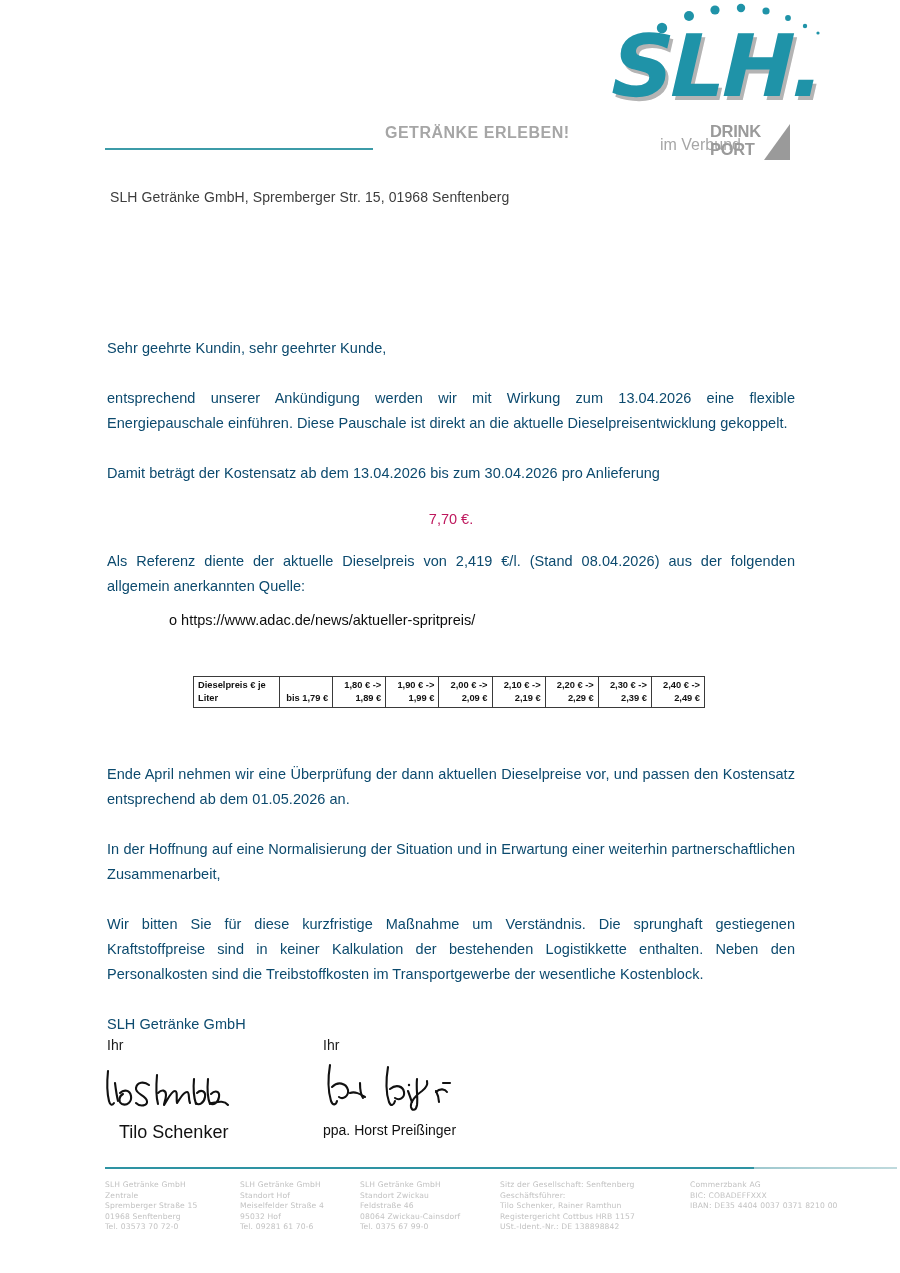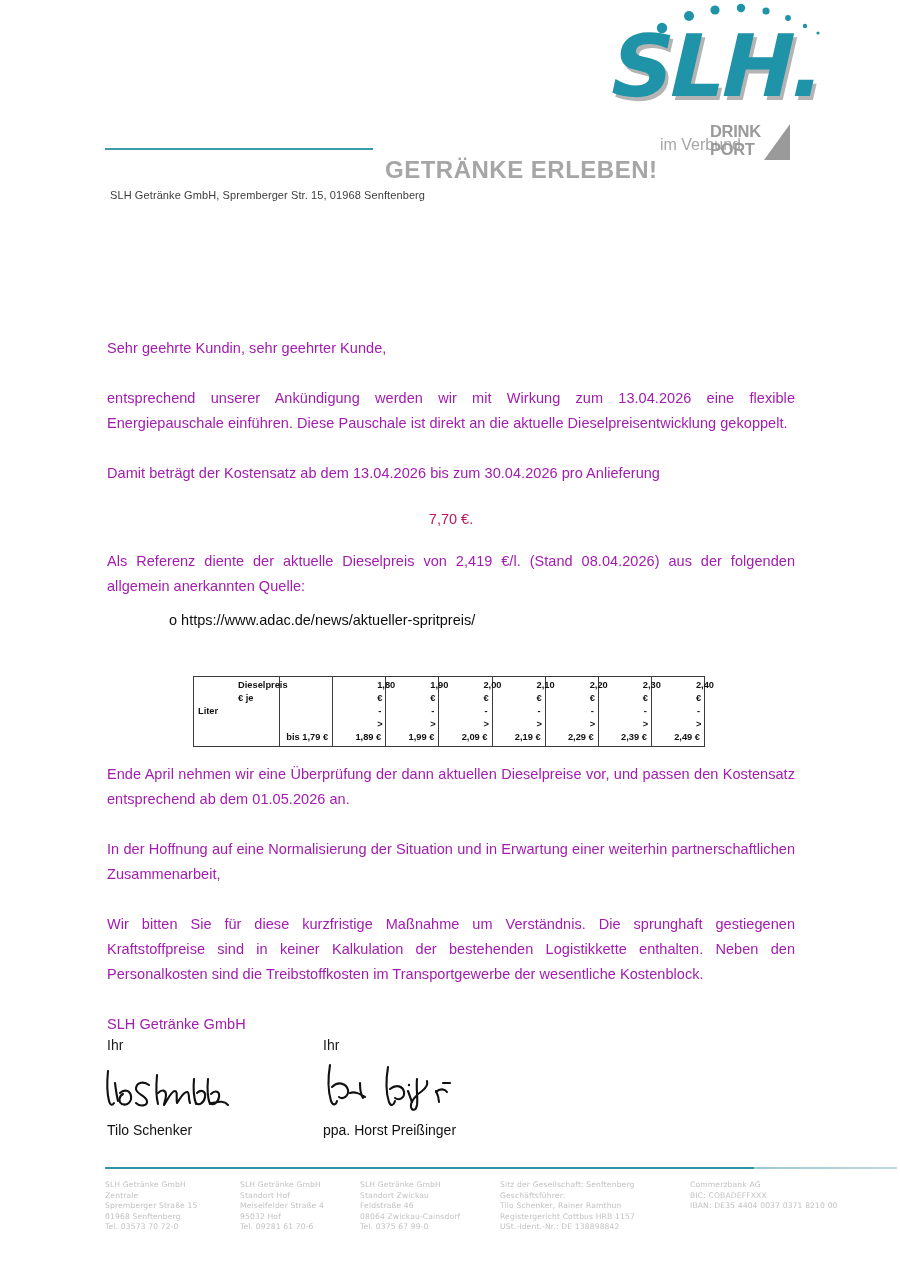--- a/index.html
+++ b/index.html
@@ -74,25 +74,24 @@
     z-index: 0;
   }
   .slh-text { z-index: 2; }
 
   .tagline {
     position: absolute;
     left: 385px;
     top: 124px;
     font-family: "Liberation Sans", sans-serif;
     font-weight: 700;
-    font-size: 24px;
+    font-size: 16px;
     letter-spacing: 0.5px;
     color: #a6a6a6;
     white-space: nowrap;
-    margin-top: 32px;
   }
   .tagline-sub {
     position: absolute;
     left: 660px;
     top: 136px;
     font-size: 16px;
     color: #a6a6a6;
     font-family: "Liberation Sans", sans-serif;
     white-space: nowrap;
   }
@@ -130,21 +129,21 @@
     top: 148px;
     width: 268px;
     height: 1.5px;
     background: #3c9ba8;
   }
 
   .sender-line {
     position: absolute;
     left: 110px;
     top: 189px;
-    font-size: 11px;
+    font-size: 14px;
     color: #3d3d3d;
     letter-spacing: 0.1px;
     white-space: nowrap;
   }
 
   
   .body-area {
     position: absolute;
     left: 107px;
     top: 336px;
@@ -153,21 +152,21 @@
   .doc-title {
     font-size: 14.5px;
     font-weight: 700;
     color: #0d0d0d;
     margin: 0 0 30px 0;
     letter-spacing: 0.1px;
   }
   .para {
     font-size: 14.5px;
     line-height: 25px;
-    color: #a21caf;
+    color: #0c4a6e;
     margin: 0 0 25px 0;
     text-align: justify;
     letter-spacing: 0.05px;
   }
   .para.nojust { text-align: left; }
   .amount-center {
     text-align: center;
     font-size: 14.5px;
     font-weight: 400;
     margin: 0 0 22px 0;
@@ -208,21 +207,21 @@
     text-align: left;
     width: 86px;
   }
   table.rate .num {
     text-align: right;
   }
   table.rate tr.row2 td {
     font-weight: 400;
   }
   table.rate tr.row2 td.lbl { font-weight: 700; }
-  .cell-top { display: block; margin-left: 40px; }
+  .cell-top { display: block; }
   .cell-bot { display: block; }
   .v-bottom { vertical-align: bottom !important; }
   .dash-inner {
     display: inline-block;
     min-width: 34px;
     text-align: left;
   }
 
   
   .sig-area {
@@ -247,23 +246,23 @@
   }
   .sig-img-2 {
     position: absolute;
     left: 215px;
     top: 24px;
     width: 140px;
     height: 52px;
   }
   .name-1 {
     position: absolute;
-    left: 0px;
+    left: 12px;
     top: 85px;
-    font-size: 14px;
+    font-size: 18px;
     color: #111;
   }
   .name-2 {
     position: absolute;
     left: 216px;
     top: 85px;
     font-size: 14px;
     color: #111;
   }
 

